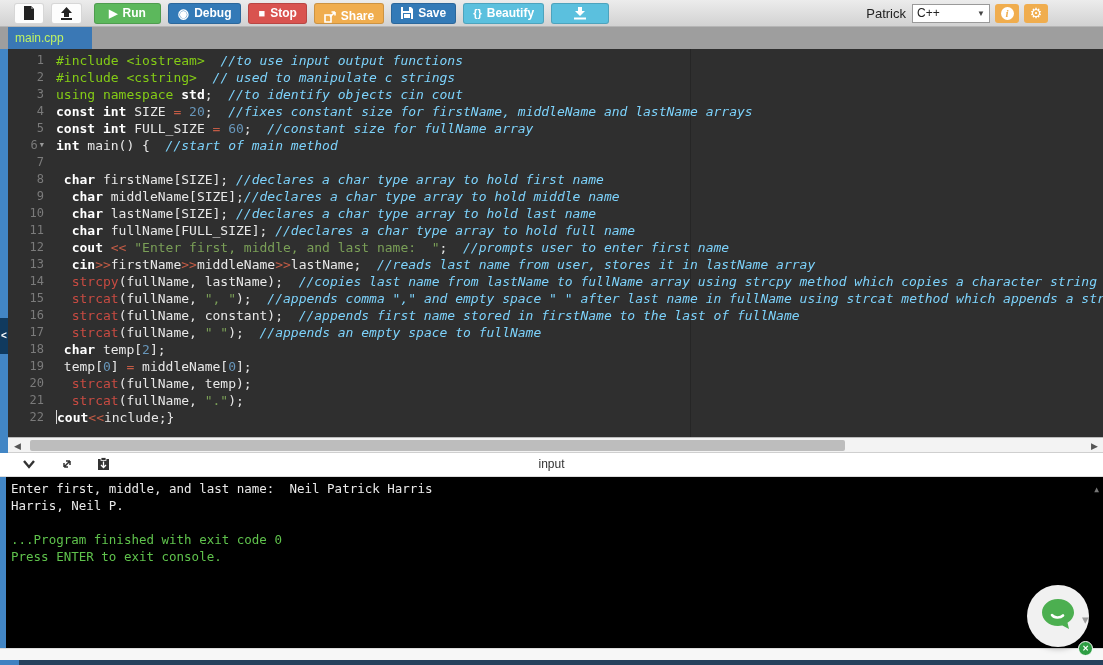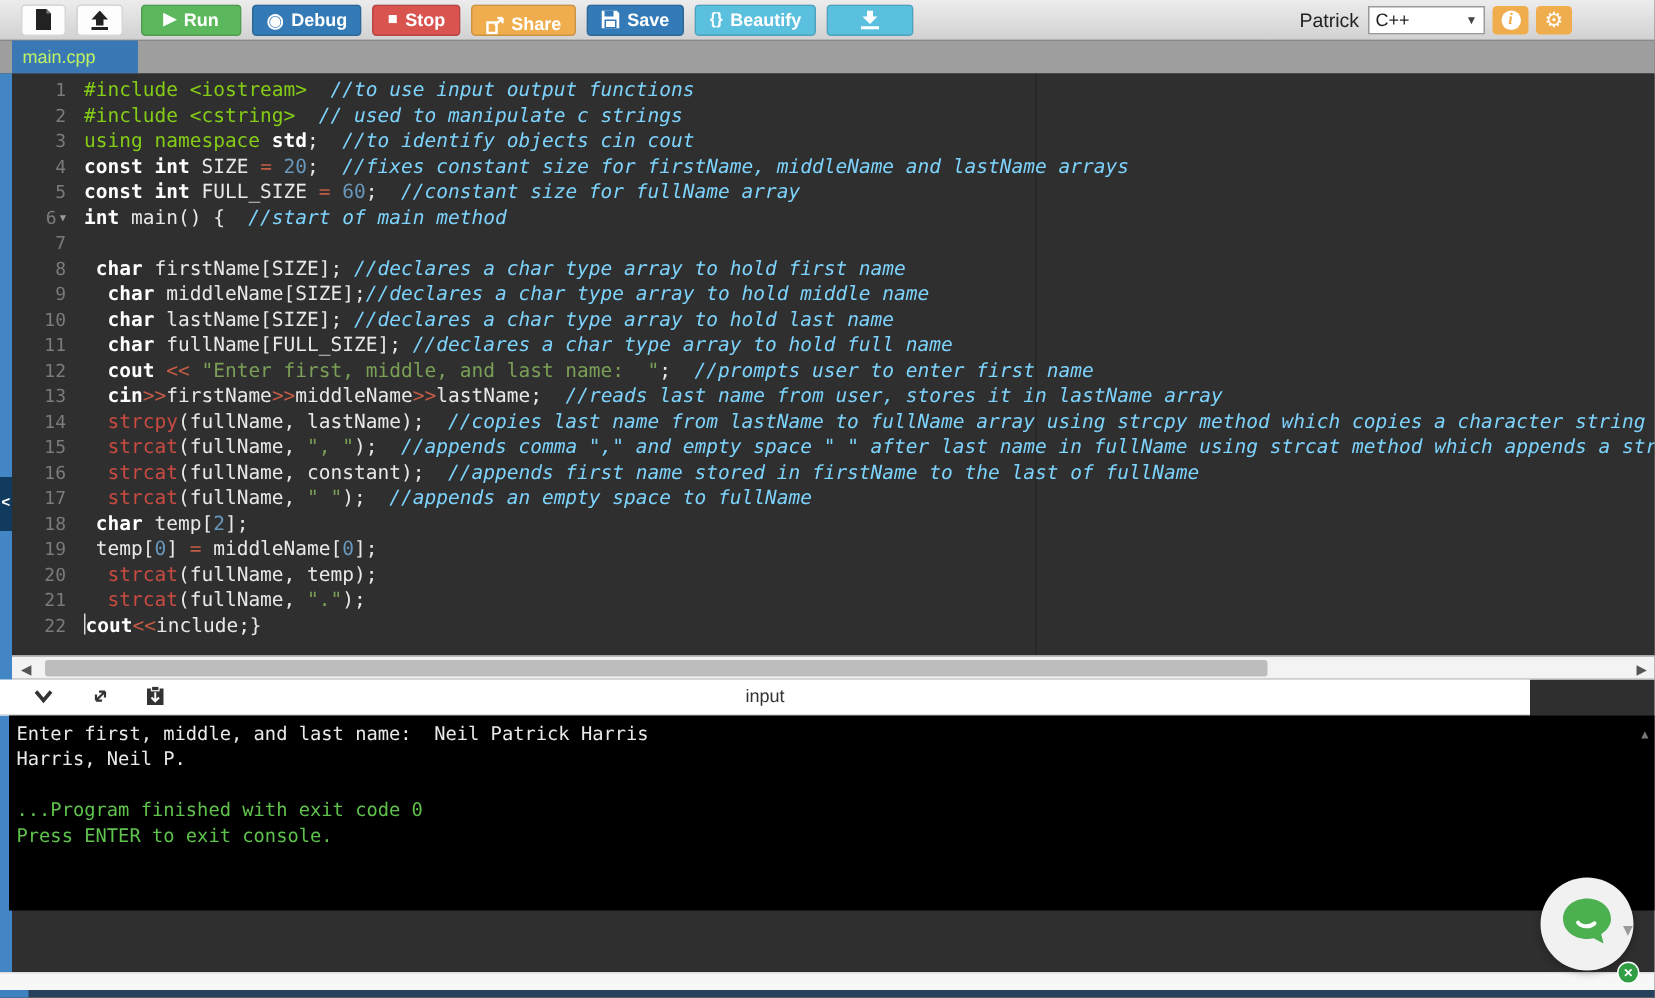--- a/index.html
+++ b/index.html
@@ -66,27 +66,27 @@
   .tk-cur { display:inline-block; width:0; height:14px; border-left:1px solid #d8d8d8; vertical-align:-2px; }
 
   
   .ed-hscroll { position:absolute; left:8px; top:437px; width:1095px; height:16px; background:#f3f3f3;
     border-top:1px solid #bbb; border-bottom:1px solid #cfcfcf; }
   .ed-arrow { position:absolute; top:2px; color:#555; font-size:9px; line-height:12px; cursor:pointer; }
   .ed-thumb { position:absolute; left:22px; top:2px; width:815px; height:11px; background:#bdbdbd;
     border-radius:2px; cursor:pointer; }
 
   
-  .inputbar { position:absolute; left:0; top:453px; width:1020px; height:24px; background:#fff;
+  .inputbar { position:absolute; left:0; top:453px; width:1103px; height:24px; background:#fff;
     border-bottom:1px solid #ddd; }
   .ib-icon { position:absolute; top:4px; cursor:pointer; }
   .ib-label { position:absolute; left:0; right:0; top:4px; text-align:center; color:#333; font-size:12px; }
 
   
-  .console { position:absolute; left:6px; top:477px; width:1097px; height:130px; background:#000;
+  .console { position:absolute; left:6px; top:477px; width:1097px; height:171px; background:#000;
     font-family:"DejaVu Sans Mono",monospace; font-size:12.5px; line-height:17px; padding:3px 0 0 5px;
     cursor:text; overflow:hidden; }
   .con-line { white-space:pre; height:17px; }
   .con-plain { color:#e9e9e9; }
   .con-green { color:#5fc24c; }
   .con-scroll-arrow { position:absolute; right:4px; top:4px; color:#777; font-size:8px; }
 
   
   .bottom-strip { position:absolute; left:0; top:648px; width:1103px; height:12px; background:#f7f7f7;
     border-top:1px solid #ddd; }

